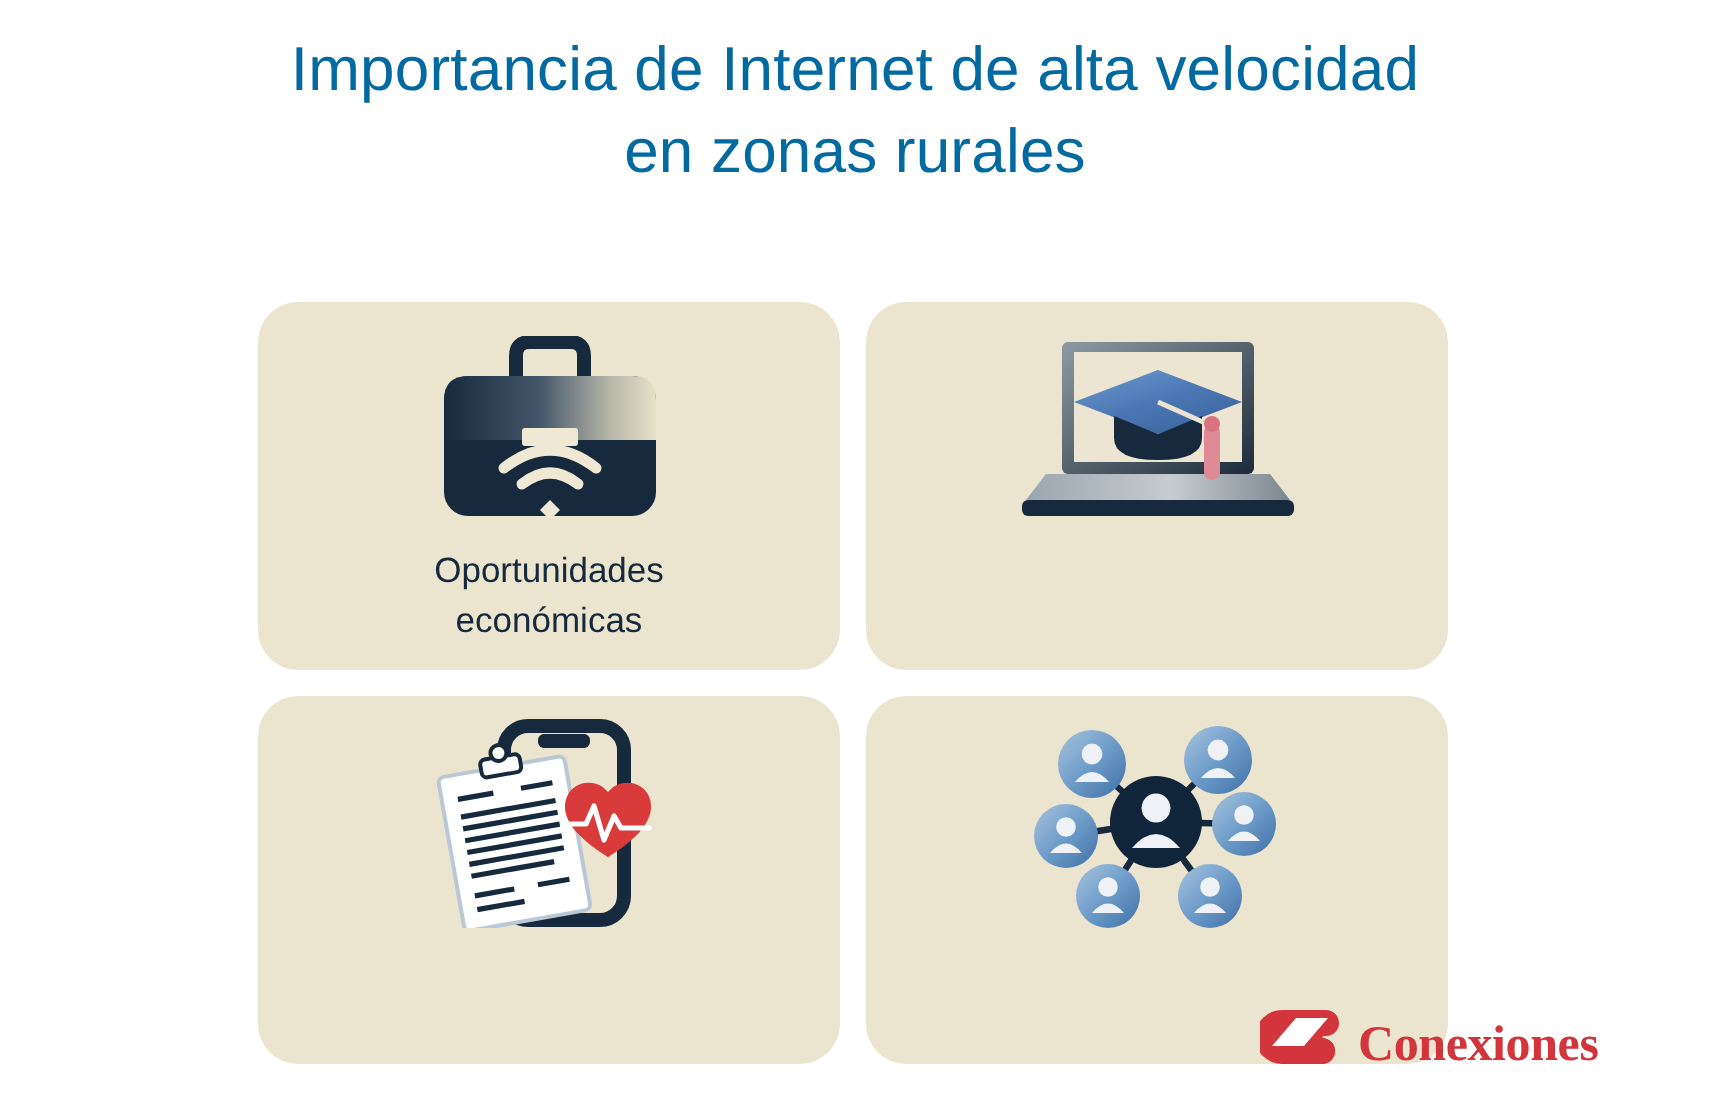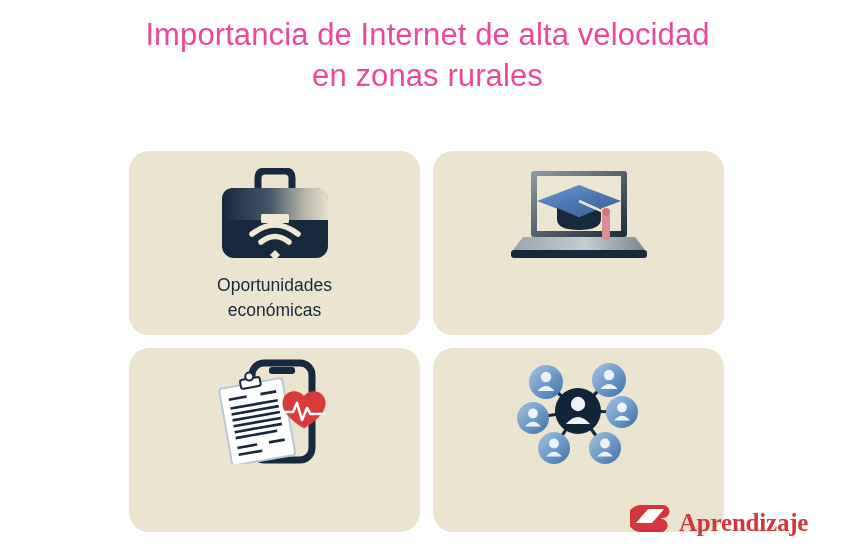--- a/index.html
+++ b/index.html
@@ -19,21 +19,21 @@
   
   .infographic-title {
     position: absolute;
     left: 0;
     top: 14px;
     width: 855px;
     text-align: center;
     font-size: 31px;
     line-height: 41px;
     font-weight: 400;
-    color: #ec4899;
+    color: #0369a1;
     letter-spacing: 0.1px;
     white-space: pre-line;
   }
 
   
   .card-grid {
     position: absolute;
     left: 129px;
     top: 105px;
     width: 595px;
@@ -259,14 +259,14 @@
 
 </div>
 
 <div class="brand-logo">
   <svg class="brand-mark" viewBox="0 0 40 38" aria-hidden="true">
     <path d="M12 2 H33 a6.5 6.5 0 0 1 0 13 H20 a6 6 0 0 0 0 1 H31 a6.5 6.5 0 0 1 0 13 H11 A10.5 10.5 0 0 1 11 2 Z" fill="#d2353c"></path>
     <path d="M7 13 h26 l-4.5 7 H5 Z" fill="#d2353c"></path>
     <path d="M2 18 a11 11 0 0 0 11 11 h18 a6.5 6.5 0 0 0 0 -13 H13 a4 4 0 0 1 0 -1 Z" fill="#d2353c"></path>
     <path d="M34 6 L22 20 H6 L18 6 Z" fill="#ffffff"></path>
   </svg>
-  <span class="brand-word">Aprendizaje</span>
+  <span class="brand-word">Conexiones</span>
 </div>
 
 </body></html>

